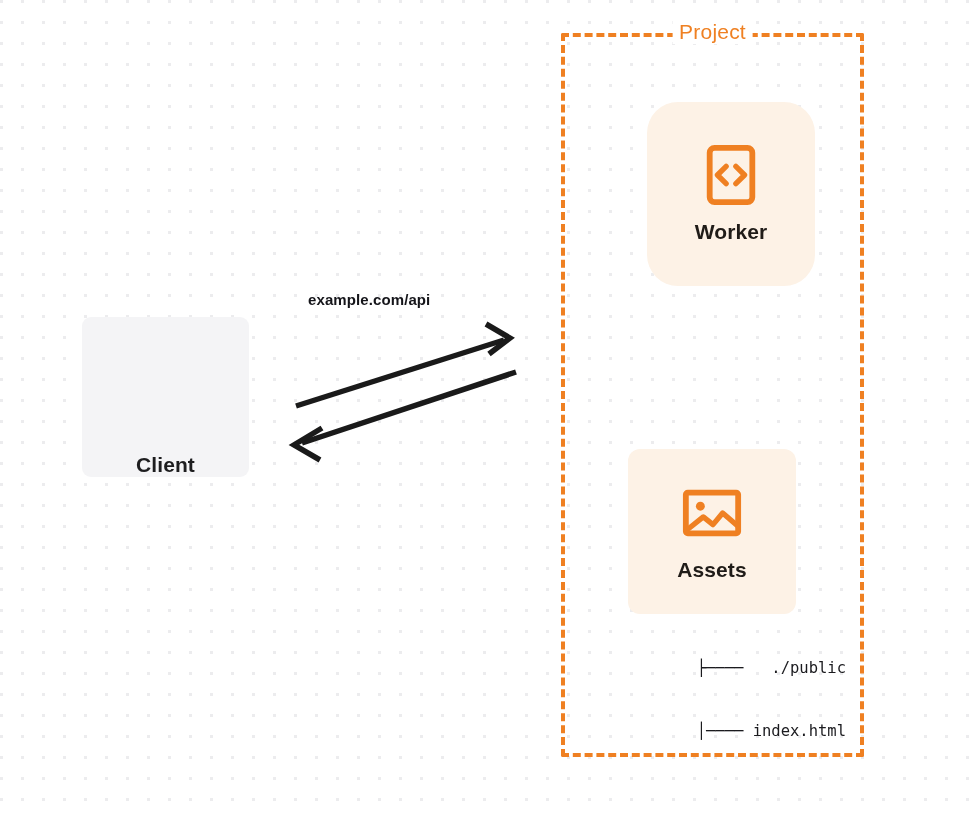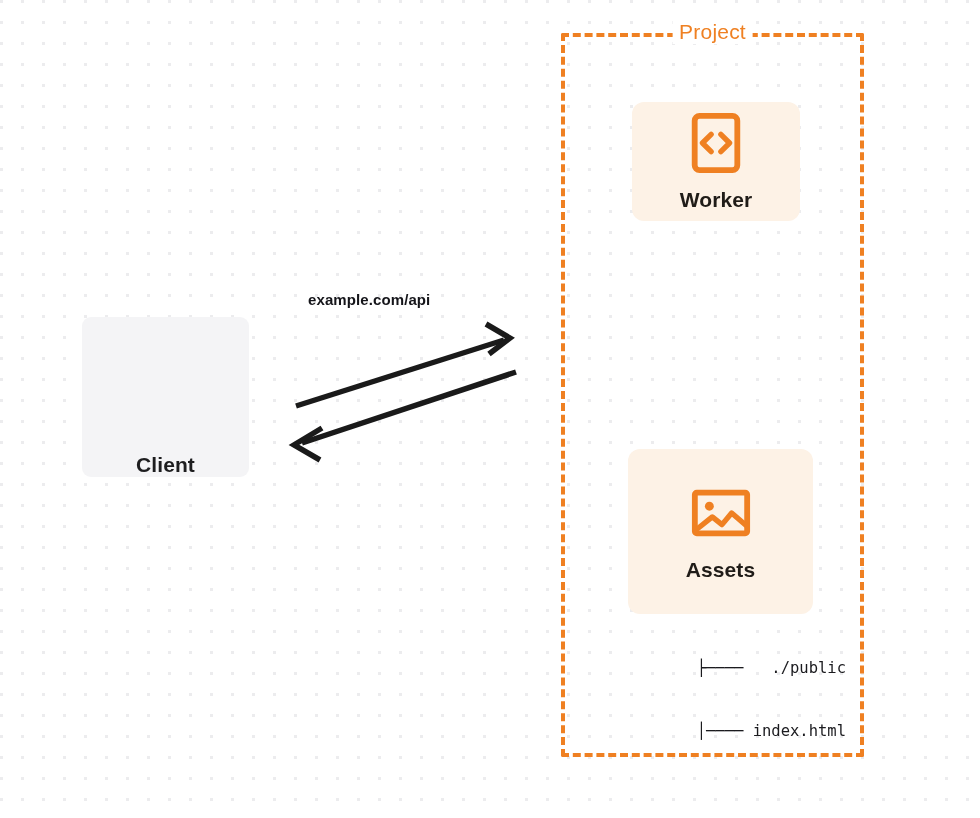--- a/index.html
+++ b/index.html
@@ -99,29 +99,30 @@
   .card {
     position: absolute;
     background: #fdf2e6;
     border-radius: 12px;
     display: flex;
     flex-direction: column;
     align-items: center;
     justify-content: center;
   }
   .card-worker {
-    left: 71px;
+    left: 86px;
     top: 69px;
     width: 168px;
-    height: 119px;
+    height: 184px;
+    border-radius: 31px;
   }
   .card-assets {
     left: 67px;
     top: 416px;
-    width: 185px;
+    width: 168px;
     height: 165px;
   }
   .card-icon {
     width: 62px;
     height: 62px;
     display: block;
     margin-bottom: 14px;
   }
   .card-label {
     font-size: 21px;

